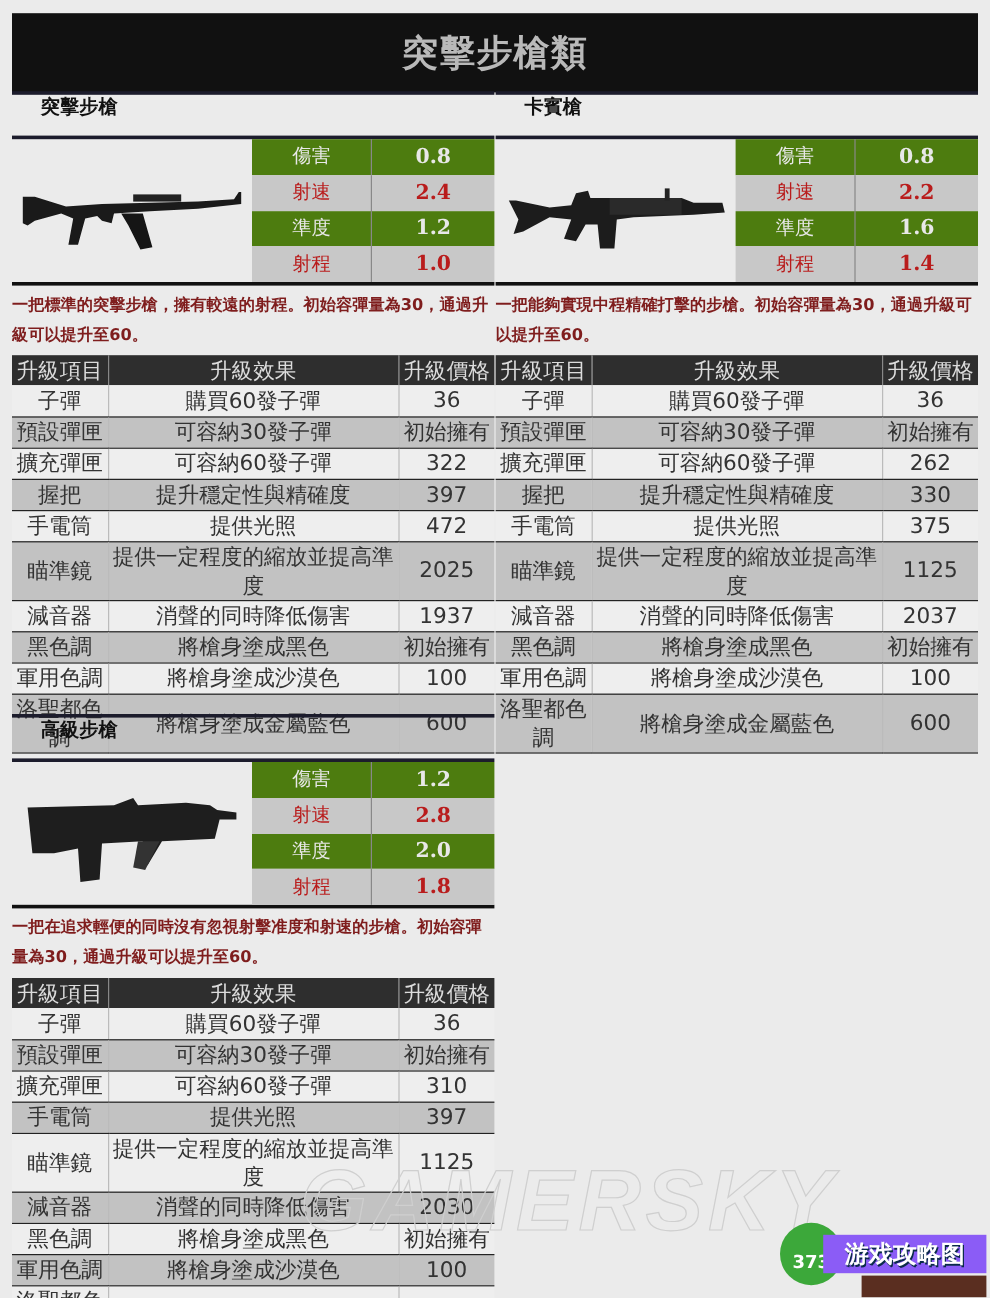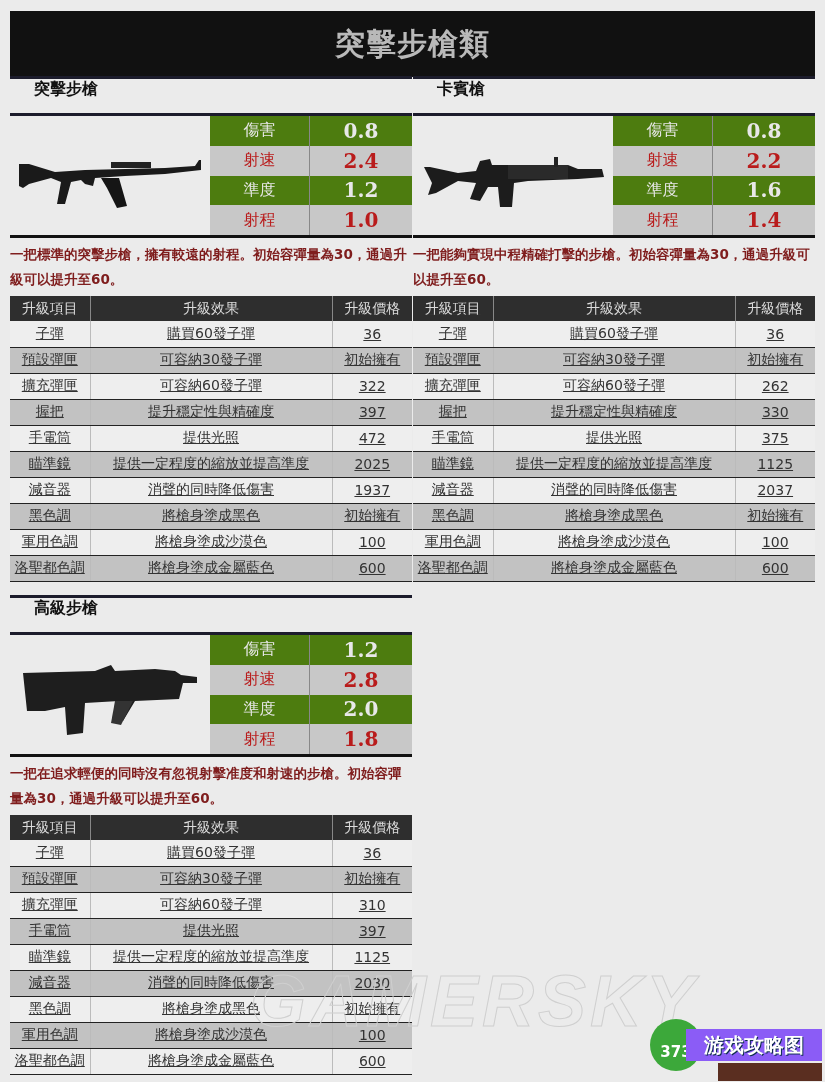--- a/index.html
+++ b/index.html
@@ -18,27 +18,27 @@
     height: 40px; display: flex; padding-left: 24px;
   }
   .card-title-bar span { font-size: 16px; font-weight: bold; color: #111; }
 
   .hero { display: flex; height: 122px; border-bottom: 3px solid #111; }
   .gun-img { width: 200px; height: 122px; display: flex; align-items: center; justify-content: center; }
   .stats { width: 202px; display: flex; flex-direction: column; }
   .stat-row { flex: 1; display: flex; }
   .stat-row .lbl, .stat-row .val { display: flex; align-items: center; justify-content: center; font-size: 16px; }
   .stat-row .lbl { width: 100px; border-right: 1px solid #888; }
-  .stat-row .val { flex: 1; font-weight: bold; font-size: 20px; font-family: "DejaVu Serif", serif; }
+  .stat-row .val { flex: 1; font-weight: bold; font-size: 17px; font-family: "DejaVu Serif", serif; }
   .stat-row.dark { background: #4d7c0f; color: #e8e8e8; }
   .stat-row.light { background: #c8c8c8; color: #b91c1c; }
 
   .desc { font-size: 13.5px; font-weight: bold; line-height: 25px; padding: 4px 0 4px 0; color: #7f1d1d; }
 
-  table.upg { width: 402px; border-collapse: collapse; font-size: 14px; color: #333; text-decoration: underline; }
+  table.upg { width: 402px; border-collapse: collapse; font-size: 18px; color: #333; }
   table.upg th { background: #2e2e2e; color: #dcdcdc; font-weight: normal; height: 25px; border-right: 1px solid #888; }
   table.upg th:last-child { border-right: none; }
   table.upg td { height: 26px; text-align: center; border-bottom: 1.5px solid #222; border-right: 1px solid #bbb; }
   table.upg td:last-child { border-right: none; }
   table.upg tr.odd td { background: #eeeeee; }
   table.upg tr.even td { background: #c2c2c2; }
   table.upg col.c1 { width: 80px; }
   table.upg col.c3 { width: 80px; }
 
   .watermark {

